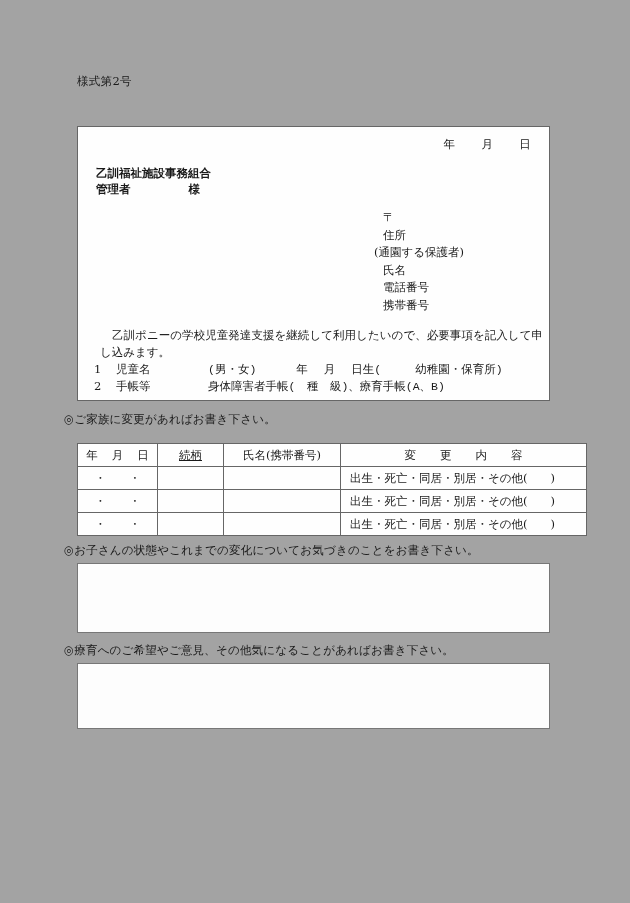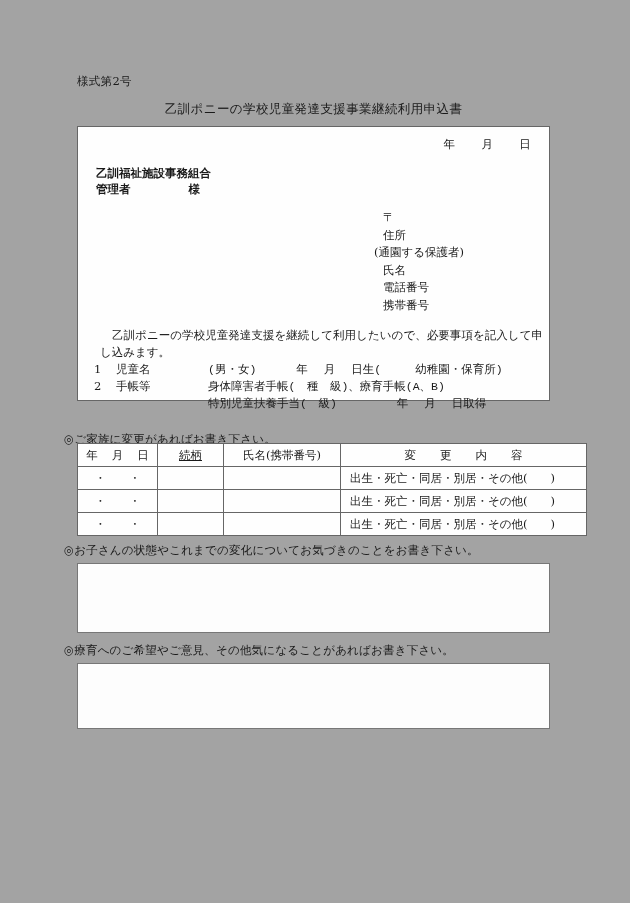--- a/index.html
+++ b/index.html
@@ -124,21 +124,21 @@
   .num-val .g5 { display: inline-block; width: 60px; }
 
   
   .section-heading {
     position: absolute;
     left: 64px;
     font-size: 11.5px;
     letter-spacing: 0.2px;
     white-space: nowrap;
   }
-  #heading-family  { top: 432px; }
+  #heading-family  { top: 412px; }
   #heading-state   { top: 543px; }
   #heading-wishes  { top: 643px; }
 
   
   .family-table {
     position: absolute;
     left: 77px;
     top: 443px;
     width: 473px;
     border-collapse: collapse;
@@ -180,21 +180,20 @@
   #free-box-state  { top: 563px; height: 70px; }
   #free-box-wishes { top: 663px; height: 66px; }
 </style>
 </head>
 <body>
 
 <div class="page">
 
   <div class="form-number">様式第2号</div>
 
-  <div class="doc-title">乙訓ポニーの学校児童発達支援事業継続利用申込書</div>
 
   <div class="main-box">
 
     <div class="date-line">
       <span>年</span><span class="sp"></span><span>月</span><span class="sp"></span><span>日</span>
     </div>
 
     <div class="addressee">
       <div>乙訓福祉施設事務組合</div>
       <div><span>管理者</span><span class="mgr-gap"></span><span>様</span></div>
@@ -211,23 +210,20 @@
 
     <div class="body-paragraph">乙訓ポニーの学校児童発達支援を継続して利用したいので、必要事項を記入して申し込みます。</div>
 
     <div class="numbered-lines">
       <div class="num-row">
         <span class="num-idx">1</span><span class="num-label">児童名</span><span class="num-val"><span>(男・女)</span><span class="g1"></span><span>年</span><span class="g2"></span><span>月</span><span class="g2"></span><span>日生(</span><span class="g4"></span><span>幼稚園・保育所)</span></span>
       </div>
       <div class="num-row">
         <span class="num-idx">2</span><span class="num-label">手帳等</span><span class="num-val">身体障害者手帳(　種　級)、療育手帳(A、B)</span>
       </div>
-      <div class="num-row">
-        <span class="num-idx"></span><span class="num-label"></span><span class="num-val"><span>特別児童扶養手当(　級)</span><span class="g5"></span><span>年</span><span class="g2"></span><span>月</span><span class="g2"></span><span>日取得</span></span>
-      </div>
     </div>
   </div>
 
   <div class="section-heading" id="heading-family">◎ご家族に変更があればお書き下さい。</div>
 
   <table class="family-table">
     <thead>
       <tr>
         <th class="col-date date-head"><span>年</span><span class="sp"></span><span>月</span><span class="sp"></span><span>日</span></th>
         <th class="col-rel">続柄</th>

